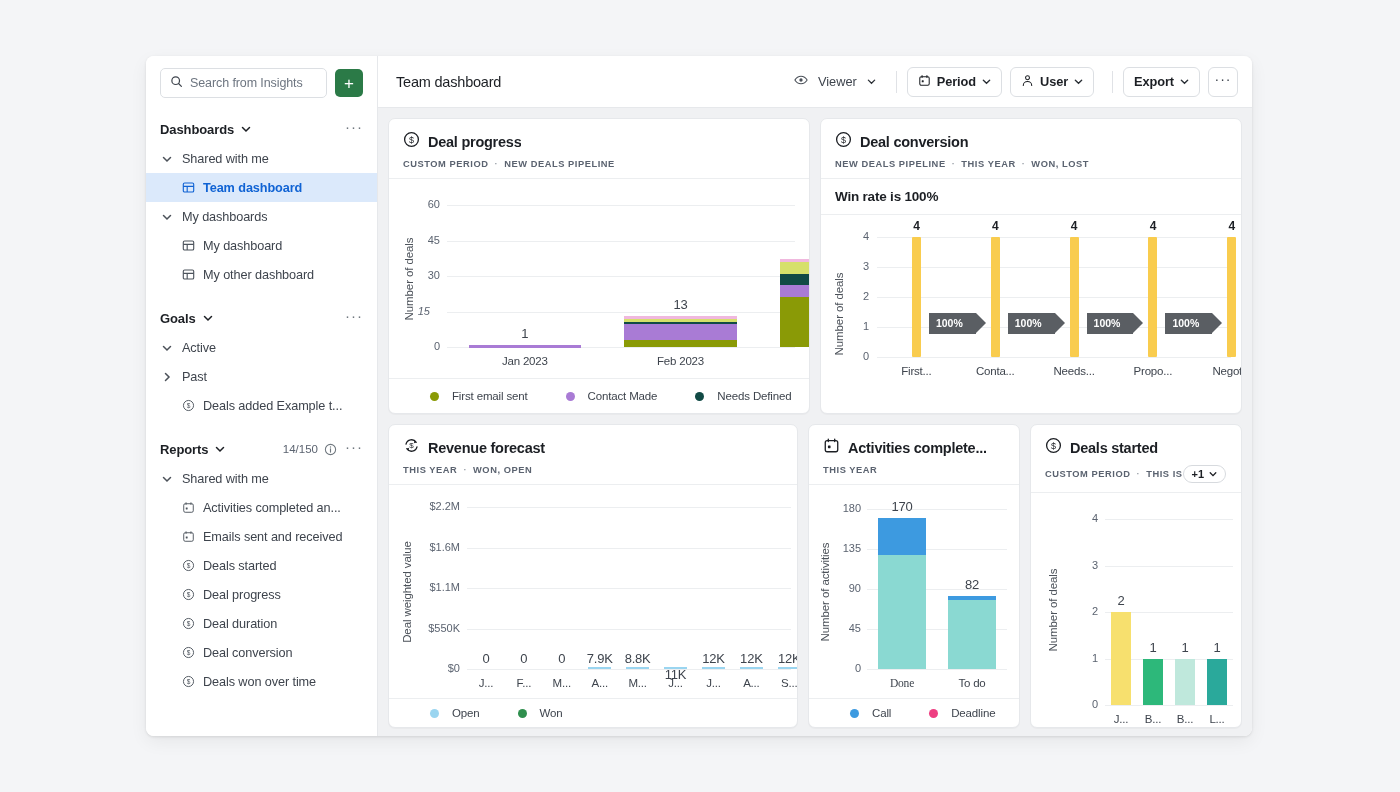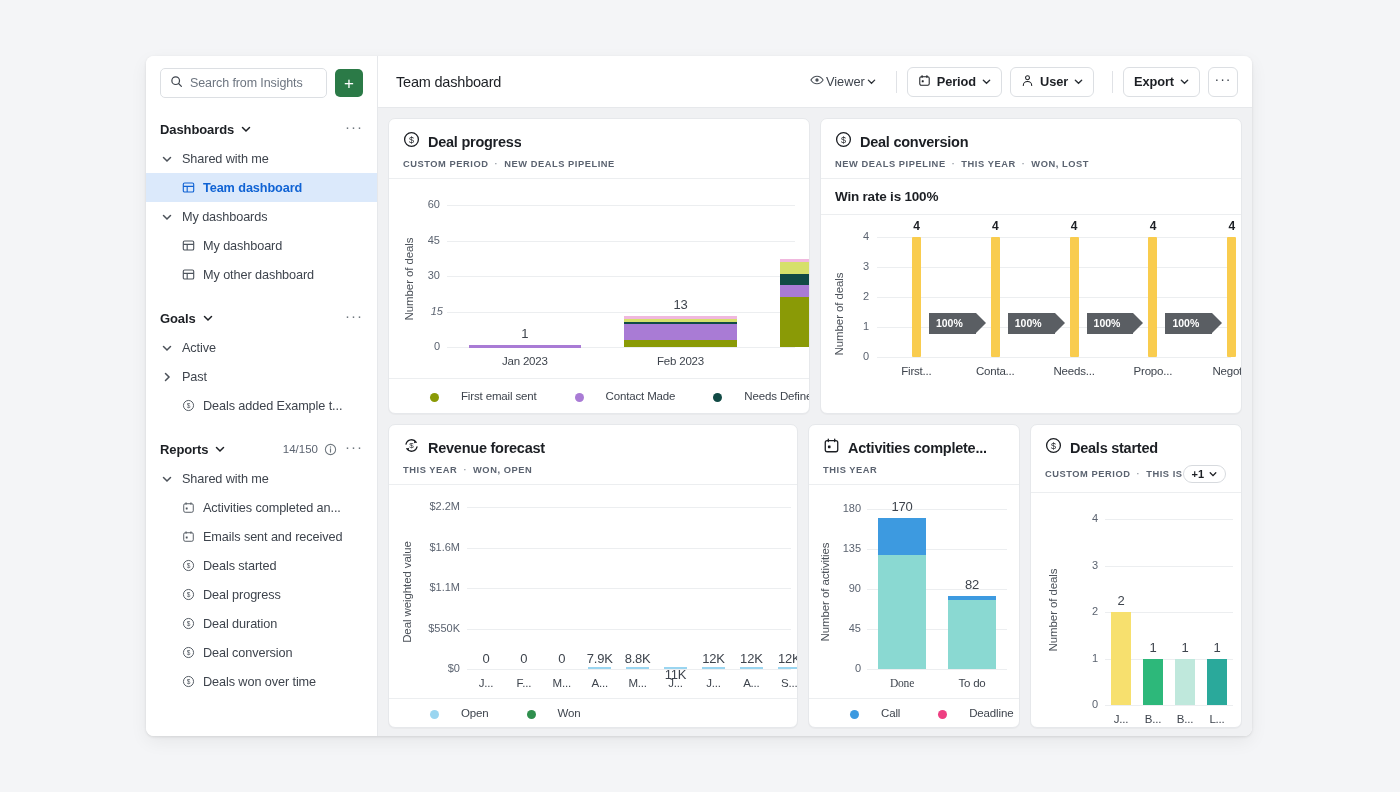--- a/index.html
+++ b/index.html
@@ -76,21 +76,21 @@
   .topbar {
     height: 52px; background: #fff;
     display: flex; align-items: center;
     padding: 0 14px 0 18px; gap: 0;
     border-bottom: 1px solid #e6e8eb;
     flex: 0 0 52px;
   }
   .page-title { font-size: 14.5px; color: #1c1f24; font-weight: 400; letter-spacing: -0.2px; }
   .tb-spacer { flex: 1; }
   .viewer-ctl {
-    display: flex; align-items: center; gap: 2px;
+    display: flex; align-items: center; gap: 10px;
     font-size: 12.8px; color: #3e444d; padding: 0 10px; height: 30px;
   }
   .vsep { width: 1px; height: 22px; background: #e0e2e6; margin: 0 10px; }
   .tb-btn {
     display: flex; align-items: center; gap: 6px;
     height: 30px; padding: 0 10px;
     border: 1px solid #dcdfe3; border-radius: 6px;
     background: #fff;
     font-size: 12.8px; font-weight: 700; color: #1c1f24;
     letter-spacing: -0.1px;
@@ -150,21 +150,21 @@
     letter-spacing: -0.2px; border-bottom: 1px solid #eceef0;
   }
   .plot { flex: 1; position: relative; min-height: 0; }
   .card-legend {
     border-top: 1px solid #eceef0;
     padding: 8px 14px; display: flex; align-items: center; gap: 11px;
     font-size: 11.5px; color: #3e444d;
     white-space: nowrap; overflow: hidden;
     flex: 0 0 auto;
   }
-  .lg { display: flex; align-items: flex-end; gap: 22px; flex: 0 0 auto; padding-left: 27px; }
+  .lg { display: flex; align-items: center; gap: 13px; flex: 0 0 auto; padding-left: 27px; }
   .swatch { width: 9px; height: 9px; border-radius: 50%; flex: 0 0 9px; }
   .lg-label { letter-spacing: -0.15px; }
 
   
   .ylabel {
     position: absolute; writing-mode: vertical-rl; transform: rotate(180deg);
     font-size: 11.5px; color: #4b5159; letter-spacing: -0.1px;
   }
   .tick { position: absolute; font-size: 11px; color: #5b6370; text-align: right; }
   .gridline { position: absolute; height: 1px; background: #eceef0; }
@@ -478,21 +478,21 @@
               <span class="dot-sep">·</span>
               <span>NEW DEALS PIPELINE</span>
             </div>
           </div>
           <div class="card-divider"></div>
           <div class="plot" id="plot-deal-progress">
               <div class="ylabel" style="left: 14px; top: 50%; transform: translateY(-50%) rotate(180deg);">Number of deals</div>
               <div class="gridline" style="left: 58px; right: 14px; top: 168px;"></div>
               <div class="tick" style="left: 25px; width: 26px; top: 161px;">0</div>
               <div class="gridline" style="left: 58px; right: 14px; top: 132.5px;"></div>
-              <div class="tick" style="left: 28px; width: 26px; top: 125.5px; font-style: italic;">15</div>
+              <div class="tick" style="left: 15px; width: 26px; top: 125.5px; font-style: italic;">15</div>
               <div class="gridline" style="left: 58px; right: 14px; top: 97px;"></div>
               <div class="tick" style="left: 25px; width: 26px; top: 90px;">30</div>
               <div class="gridline" style="left: 58px; right: 14px; top: 61.5px;"></div>
               <div class="tick" style="left: 25px; width: 26px; top: 54.5px;">45</div>
               <div class="gridline" style="left: 58px; right: 14px; top: 26px;"></div>
               <div class="tick" style="left: 25px; width: 26px; top: 19px;">60</div>
               <div class="bar" style="left: 79.7933px; width: 112.08px; height: 3px; top: 165.633px; background: rgb(169, 123, 213);"></div>
               <div class="vlabel" style="left: 105.833px; width: 60px; top: 146.633px;">1</div>
               <div class="xtick" style="left: 90.8333px; width: 90px; top: 176px;">Jan 2023</div>
               <div class="bar" style="left: 235.46px; width: 112.08px; height: 7.1px; top: 160.9px; background: rgb(138, 154, 6);"></div>

